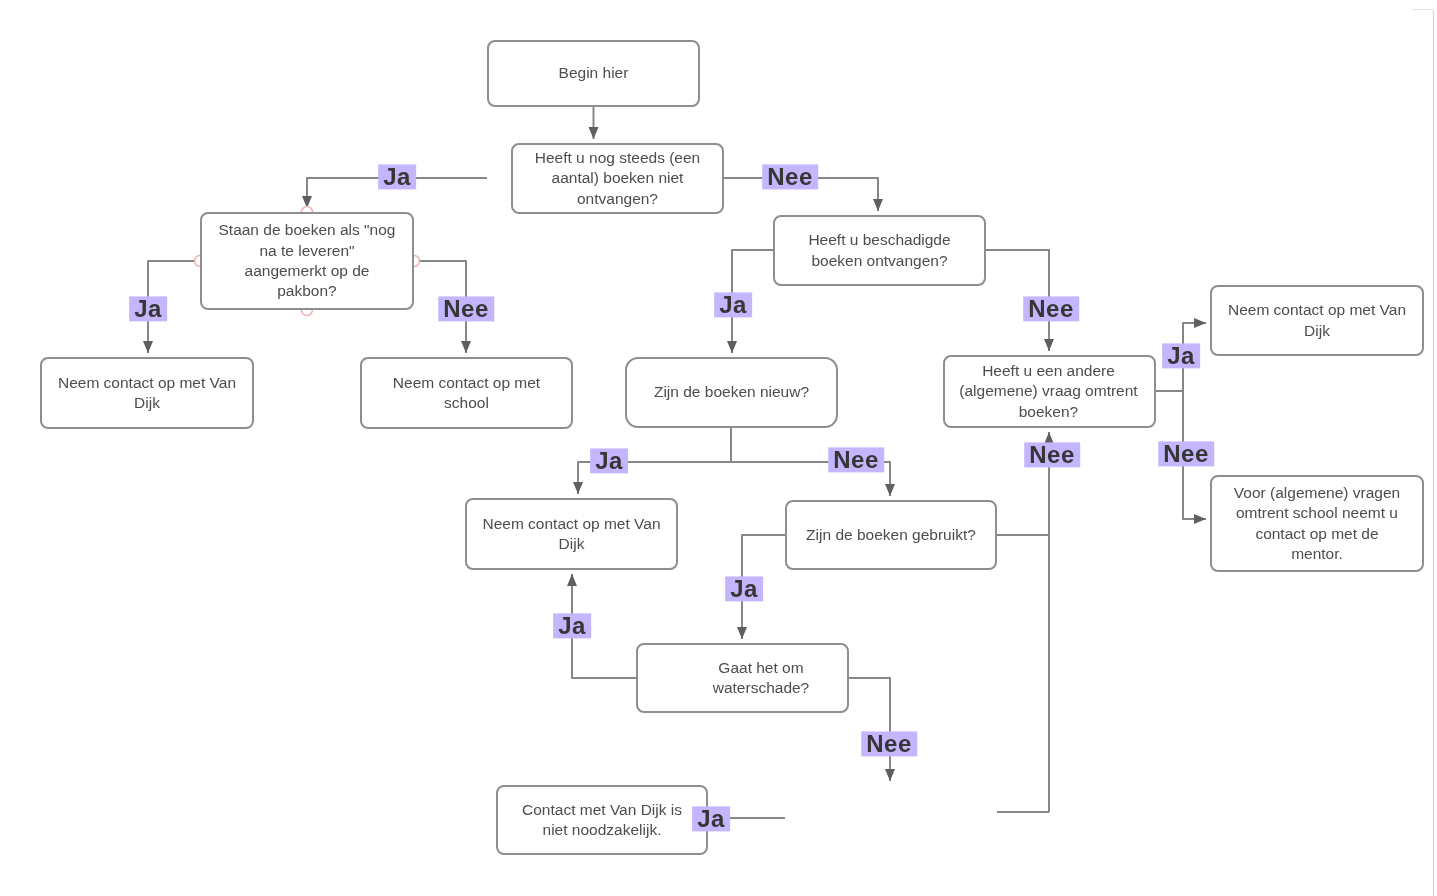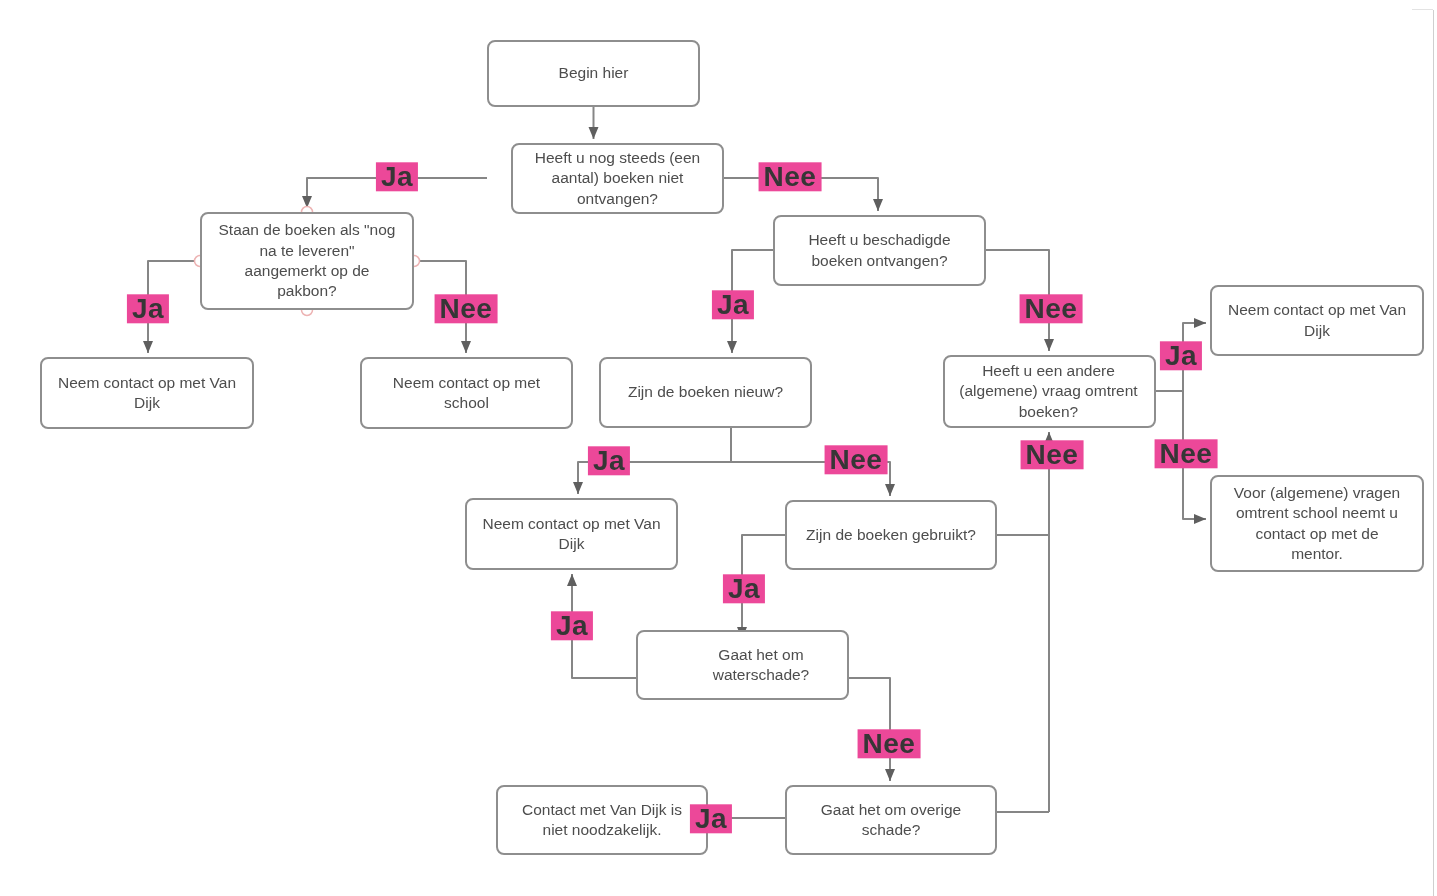--- a/index.html
+++ b/index.html
@@ -11,22 +11,22 @@
   #edges { position:absolute; left:0; top:0; width:1437px; height:896px; }
   .node {
     position:absolute; box-sizing:border-box;
     background:#ffffff; border:2px solid #8e8e8e; border-radius:8px;
     display:flex; align-items:center; justify-content:center;
     text-align:center; color:#4d4d4d; font-size:15.5px; line-height:1.32;
     white-space:pre-line; padding:4px 8px;
   }
   .edge-label {
     position:absolute; transform:translate(-50%,-50%);
-    background:#ec4899; padding:0 5px;
-    font-weight:bold; font-size:28px; line-height:1.05; color:#363636;
+    background:#c4b5fd; padding:0 5px;
+    font-weight:bold; font-size:24px; line-height:1.05; color:#363636;
     letter-spacing:0.5px;
   }
   .page-edge { position:absolute; background:#cfcfcf; }
 </style>
 </head>
 <body>
 
 <div id="canvas">
 
   <svg id="edges" width="1437" height="896" viewBox="0 0 1437 896" fill="none" stroke="#868686" stroke-width="2" stroke-linejoin="round">
@@ -88,21 +88,21 @@
   <div class="node" style="left:360px; top:357px; width:213px; height:72px;">
     <span>Neem contact op met
 school</span>
   </div>
 
   <div class="node" style="left:773px; top:215px; width:213px; height:71px;">
     <span>Heeft u beschadigde
 boeken ontvangen?</span>
   </div>
 
-  <div class="node" style="left:599px; top:357px; width:213px; height:71px;">
+  <div class="node" style="left:625px; top:357px; width:213px; height:71px;border-radius:13px;">
     <span>Zijn de boeken nieuw?</span>
   </div>
 
   <div class="node" style="left:943px; top:355px; width:213px; height:73px;padding-left:6px;">
     <span>Heeft u een andere
 (algemene) vraag omtrent
 boeken?</span>
   </div>
 
   <div class="node" style="left:1210px; top:285px; width:214px; height:71px;">
@@ -119,29 +119,25 @@
 
   <div class="node" style="left:465px; top:498px; width:213px; height:72px;">
     <span>Neem contact op met Van
 Dijk</span>
   </div>
 
   <div class="node" style="left:785px; top:500px; width:212px; height:70px;">
     <span>Zijn de boeken gebruikt?</span>
   </div>
 
-  <div class="node" style="left:636px; top:630px; width:213px; height:70px;padding-left:45px;">
+  <div class="node" style="left:636px; top:643px; width:213px; height:70px;padding-left:45px;">
     <span>Gaat het om
 waterschade?</span>
   </div>
 
-  <div class="node" style="left:785px; top:785px; width:212px; height:70px;">
-    <span>Gaat het om overige
-schade?</span>
-  </div>
 
   <div class="node" style="left:467px; top:785px; width:212px; height:70px;margin-left:29px;">
     <span>Contact met Van Dijk is
 niet noodzakelijk.</span>
   </div>
 
   <span class="edge-label" style="left:397px; top:177px;">Ja</span>
   <span class="edge-label" style="left:790px; top:177px;">Nee</span>
   <span class="edge-label" style="left:148px; top:309px;">Ja</span>
   <span class="edge-label" style="left:466px; top:309px;">Nee</span>

